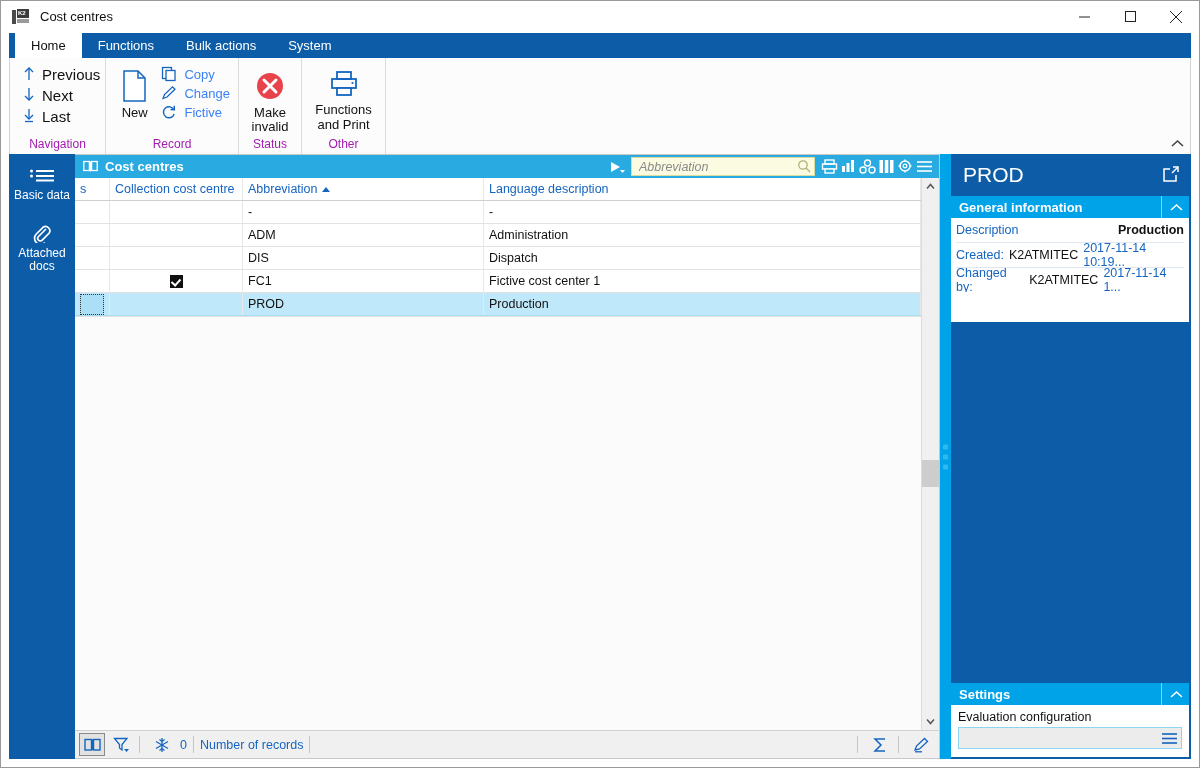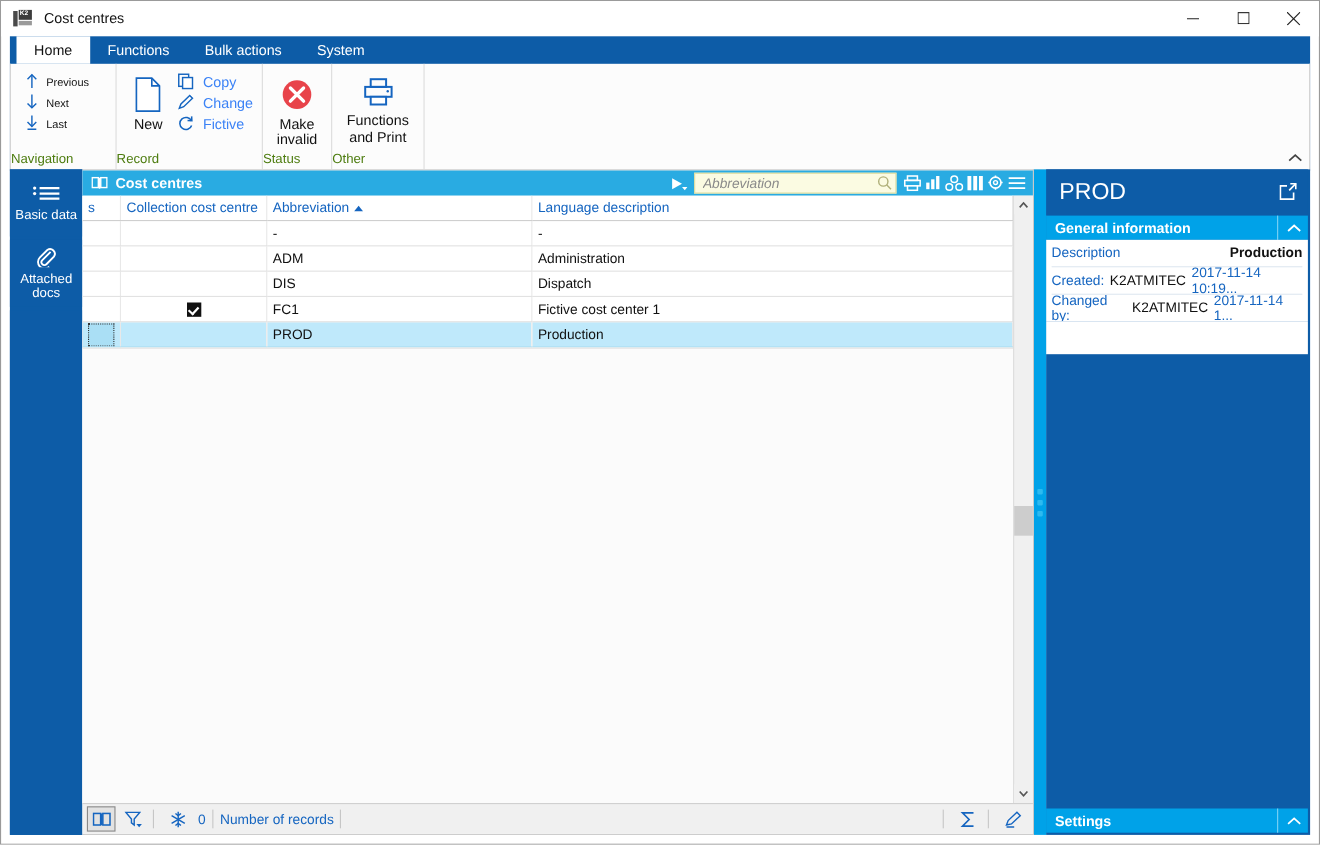--- a/index.html
+++ b/index.html
@@ -31,23 +31,23 @@
           margin:0 8px 0 8px;}
   .ribbon-tabs{display:flex;height:25px;align-items:flex-end;padding-left:6px;}
   .rtab{height:25px;line-height:25px;padding:0 16px;color:#ffffff;font-size:13px;}
   .rtab.active{background:#ffffff;color:#111;}
   .ribbon-body{position:absolute;left:0;right:0;top:25px;bottom:0;
                background:#fcfcfc;border:1px solid #d4d4d4;border-top:none;box-sizing:border-box;}
   .groups{display:flex;height:100%;position:relative;}
   .group{display:flex;flex-direction:column;justify-content:space-between;
          border-right:1px solid #dcdcdc;box-sizing:border-box;}
   .group-items{flex:1;display:flex;align-items:flex-start;padding:5px 8px 0 8px;}
-  .group-label{font-size:12px;color:#4d7c0f;padding-bottom:3px;}
+  .group-label{text-align:center;font-size:12px;color:#a21caf;padding-bottom:3px;}
   .nav-col{display:flex;flex-direction:column;gap:2px;padding-top:2px;}
-  .nav-item{display:flex;align-items:flex-end;gap:6px;font-size:10px;color:#111;padding:1px 4px;}
+  .nav-item{display:flex;align-items:flex-start;gap:6px;font-size:15px;color:#111;padding:1px 4px;}
   .nav-item .ico{width:14px;height:15px;flex:none;}
   .big-btn{display:flex;flex-direction:column;align-items:center;width:56px;padding-top:3px;}
   .big-btn .gl{height:40px;display:flex;align-items:center;justify-content:center;}
   .big-btn .lbl{font-size:13px;color:#111;text-align:center;line-height:14px;}
   .small-col{display:flex;flex-direction:column;gap:3px;padding-top:3px;}
   .small-item{display:flex;align-items:center;gap:7px;font-size:13px;color:#3b82f6;}
   .small-item .ico{width:16px;height:16px;flex:none;}
   .wide-btn{display:flex;flex-direction:column;align-items:center;width:78px;padding-top:3px;}
   .wide-btn .gl{height:36px;display:flex;align-items:center;justify-content:center;}
   .wide-btn .lbl{font-size:13px;color:#111;text-align:center;line-height:15px;}
@@ -590,16 +590,29 @@
       <div class="rp-spacer"></div>
 
       <div class="rp-sectionbar">
         <span>Settings</span>
         <span class="chev">
           <svg width="13" height="9">
               <polyline points="1,7 6.5,2 12,7" fill="none" stroke="#fff" stroke-width="1.6"></polyline>
             </svg>
         </span>
       </div>
+      <div class="rp-settings-body">
+        <div class="rp-settings-label">Evaluation configuration</div>
+        <div class="rp-settings-input">
+          <span class="sp"></span>
+          <span class="hb">
+            <svg width="17" height="13">
+                <line x1="1" y1="2" x2="16" y2="2" stroke="#1565c0" stroke-width="1.6"></line>
+                <line x1="1" y1="6.5" x2="16" y2="6.5" stroke="#1565c0" stroke-width="1.6"></line>
+                <line x1="1" y1="11" x2="16" y2="11" stroke="#1565c0" stroke-width="1.6"></line>
+              </svg>
+          </span>
+        </div>
+      </div>
     </div>
 
   </div>
 </div>
 
 </body></html>

